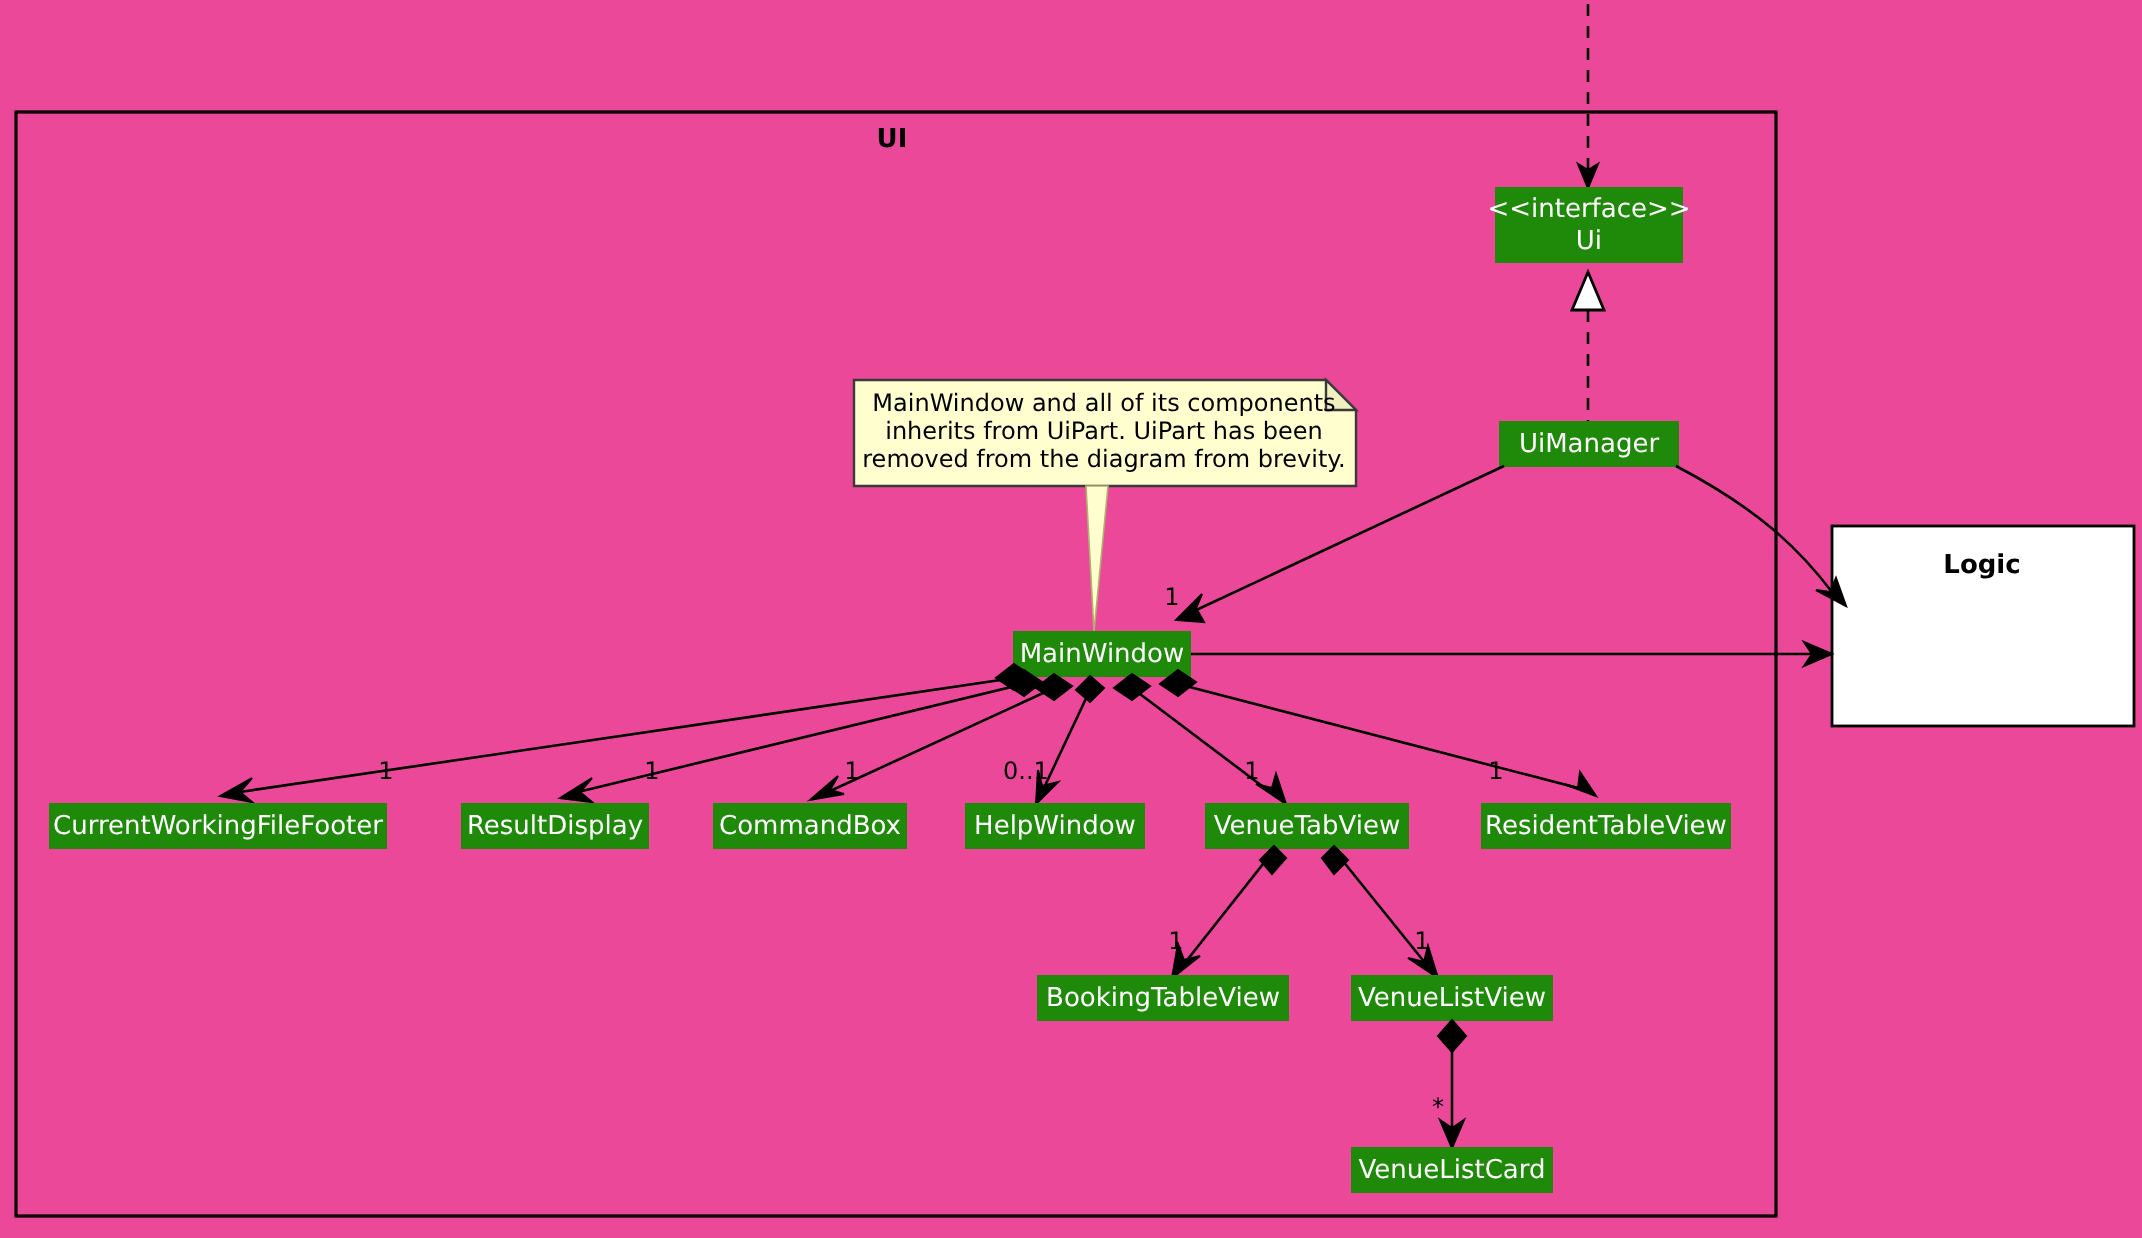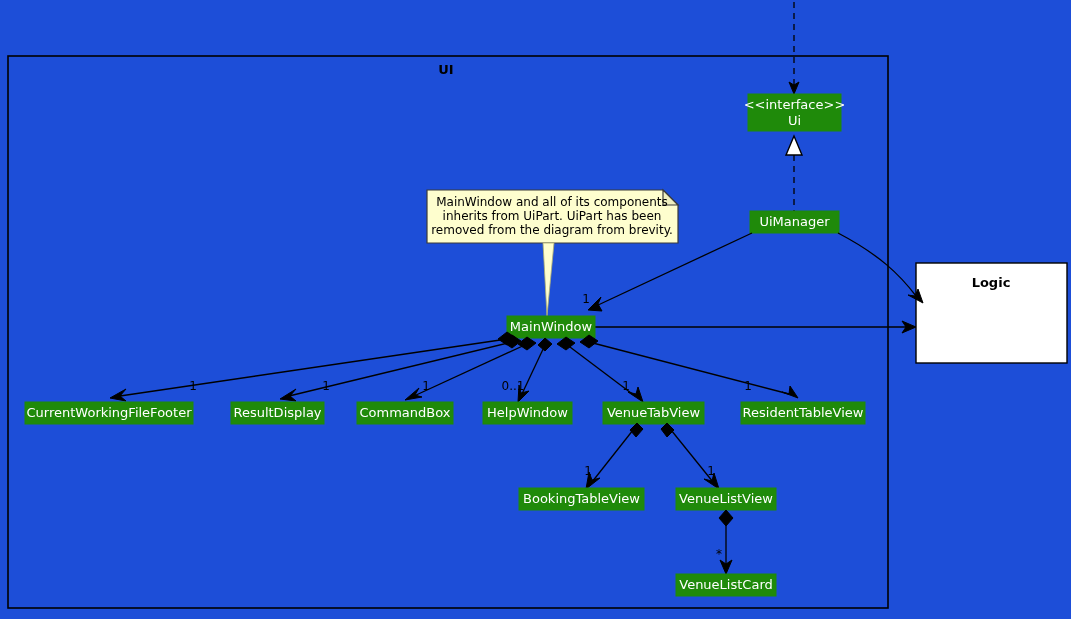--- a/index.html
+++ b/index.html
@@ -4,21 +4,21 @@
 <style>
   html, body {
     margin: 0;
     padding: 0;
     background: #FFFFFF;
   }
   #canvas {
     position: relative;
     width: 1071px;
     height: 619px;
-    background: #1d4ed8;
+    background: #ec4899;
     font-family: "DejaVu Sans", sans-serif;
     overflow: hidden;
   }
   svg#diagram {
     position: absolute;
     left: 0;
     top: 0;
     width: 1071px;
     height: 619px;
   }

